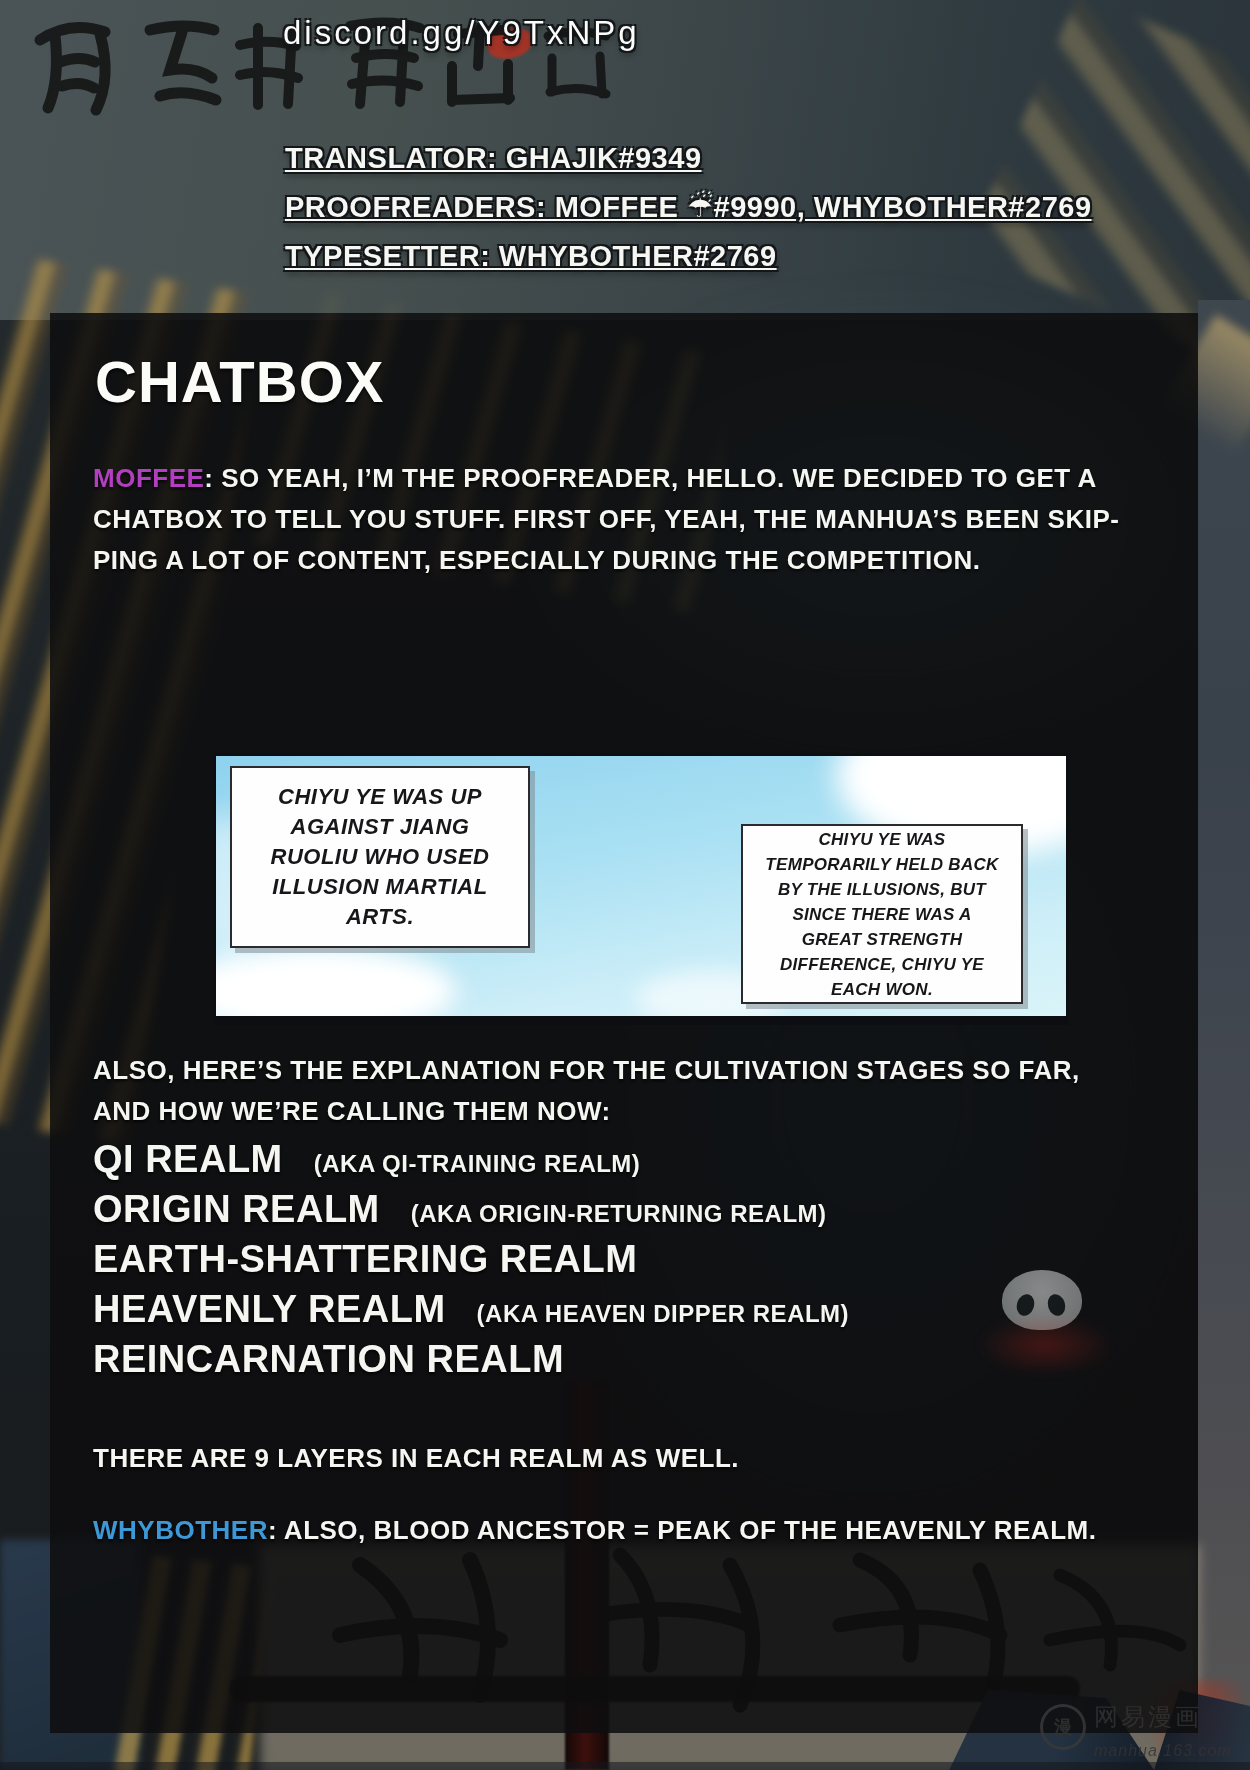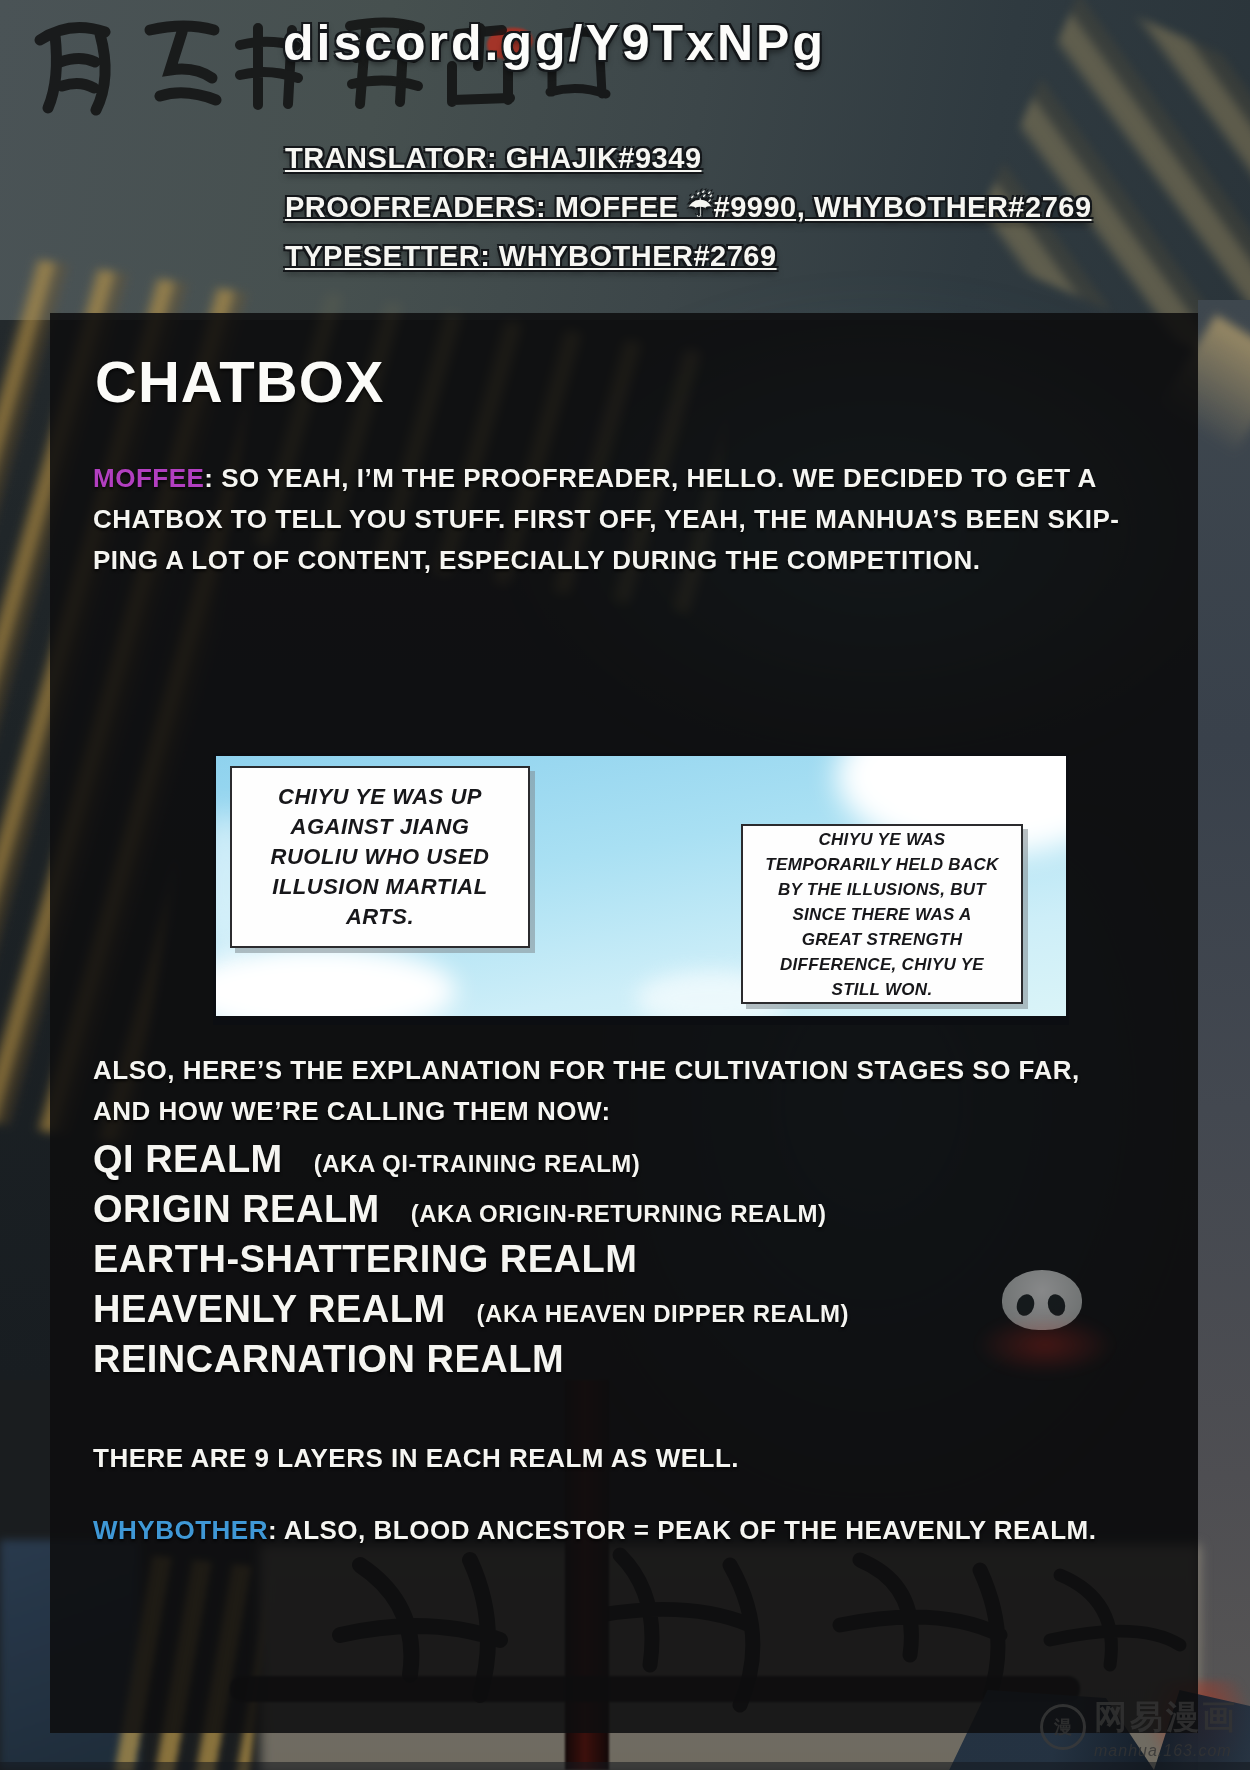--- a/index.html
+++ b/index.html
@@ -58,21 +58,21 @@
     background:radial-gradient(circle at 50% 35%,#fff,#cfd4d2 80%);opacity:.5;}
   .skull .eye{position:absolute;top:24px;width:17px;height:22px;border-radius:50%;
     background:#1c2326;transform:rotate(18deg);}
   .skull .eye.l{left:15px;} .skull .eye.r{left:46px;transform:rotate(-18deg);}
   .skull-glow{left:975px;top:1315px;width:140px;height:60px;border-radius:50%;
     background:radial-gradient(ellipse,rgba(200,40,30,.5),rgba(200,40,30,0) 70%);filter:blur(6px);opacity:.6;}
 
   
   .outlined{text-shadow:-2px -2px 0 #14171a,2px -2px 0 #14171a,-2px 2px 0 #14171a,2px 2px 0 #14171a,0 4px 6px rgba(0,0,0,.55);}
   .soft-sh{text-shadow:0 2px 3px rgba(0,0,0,.8);}
-  .discord-heading{left:283px;top:14px;font-size:50px;font-weight:bold;color:#fcfcfa;letter-spacing:3px;}
+  .discord-heading{left:283px;top:14px;font-size:33px;font-weight:normal;color:#fcfcfa;letter-spacing:3px;}
   .credits{left:285px;top:134px;color:#f6f6f2;font-size:29px;font-weight:bold;letter-spacing:.5px;line-height:49px;white-space:nowrap;text-decoration:underline;}
   .logo-wrap{left:22px;top:12px;width:276px;height:276px;}
   .logo-text{position:absolute;left:0;top:96px;width:276px;text-align:center;transform:scaleX(.84);}
   .logo-title{font-size:46px;font-weight:bold;font-style:italic;color:#eca13d;letter-spacing:1px;
     text-shadow:1px 2px 0 rgba(60,35,5,.5);}
   .logo-sub{font-size:27px;font-weight:bold;font-style:italic;color:#f4f4ef;letter-spacing:5px;margin-top:6px;}
 
   .chatbox-title{left:95px;top:348px;font-size:58px;font-weight:bold;color:#fbfbf8;letter-spacing:1px;}
   .msg{left:93px;width:1060px;color:#f5f5f1;font-size:26px;font-weight:bold;letter-spacing:.5px;line-height:41px;white-space:nowrap;}
   .speaker-moffee{color:#b23fc0;}
@@ -92,21 +92,21 @@
   .realm-row{height:50px;}
   .realm-name{font-size:38px;font-weight:bold;letter-spacing:.5px;}
   .realm-aka{font-size:24px;font-weight:bold;letter-spacing:.5px;margin-left:31px;}
 
   .note-line{left:93px;top:1438px;}
   .why-line{left:93px;top:1510px;}
 
   .watermark{left:1040px;top:1704px;display:flex;align-items:flex-start;opacity:.8;color:#343434;}
   .wm-circle{width:40px;height:40px;border:3px solid #3a3a3a;border-radius:50%;margin-right:8px;
     display:flex;align-items:center;justify-content:center;font-size:18px;font-weight:bold;}
-  .wm-cjk{font-size:33px;font-weight:bold;letter-spacing:3px;line-height:26px;}
+  .wm-cjk{font-size:24px;font-weight:normal;letter-spacing:3px;line-height:26px;}
   .wm-site{font-size:16px;letter-spacing:1px;margin-top:12px;font-style:italic;}
 </style>
 </head>
 <body>
 
 <div class="canvas">
 
   <div class="abs art-top-band"></div>
   <div class="abs art-mid"></div>
   <div class="abs art-gold-left"></div>
@@ -187,21 +187,21 @@
       </div>
     </div>
     <div class="bubble bubble-right">
       <div>
         <div>CHIYU YE WAS</div>
         <div>TEMPORARILY HELD BACK</div>
         <div>BY THE ILLUSIONS, BUT</div>
         <div>SINCE THERE WAS A</div>
         <div>GREAT STRENGTH</div>
         <div>DIFFERENCE, CHIYU YE</div>
-        <div>STILL WON.</div>
+        <div>EACH WON.</div>
       </div>
     </div>
   </div>
 
   <div class="abs msg soft-sh" style="top:1050px;">
     <div>ALSO, HERE’S THE EXPLANATION FOR THE CULTIVATION STAGES SO FAR,</div>
     <div>AND HOW WE’RE CALLING THEM NOW:</div>
   </div>
 
   <div class="abs realms soft-sh">

